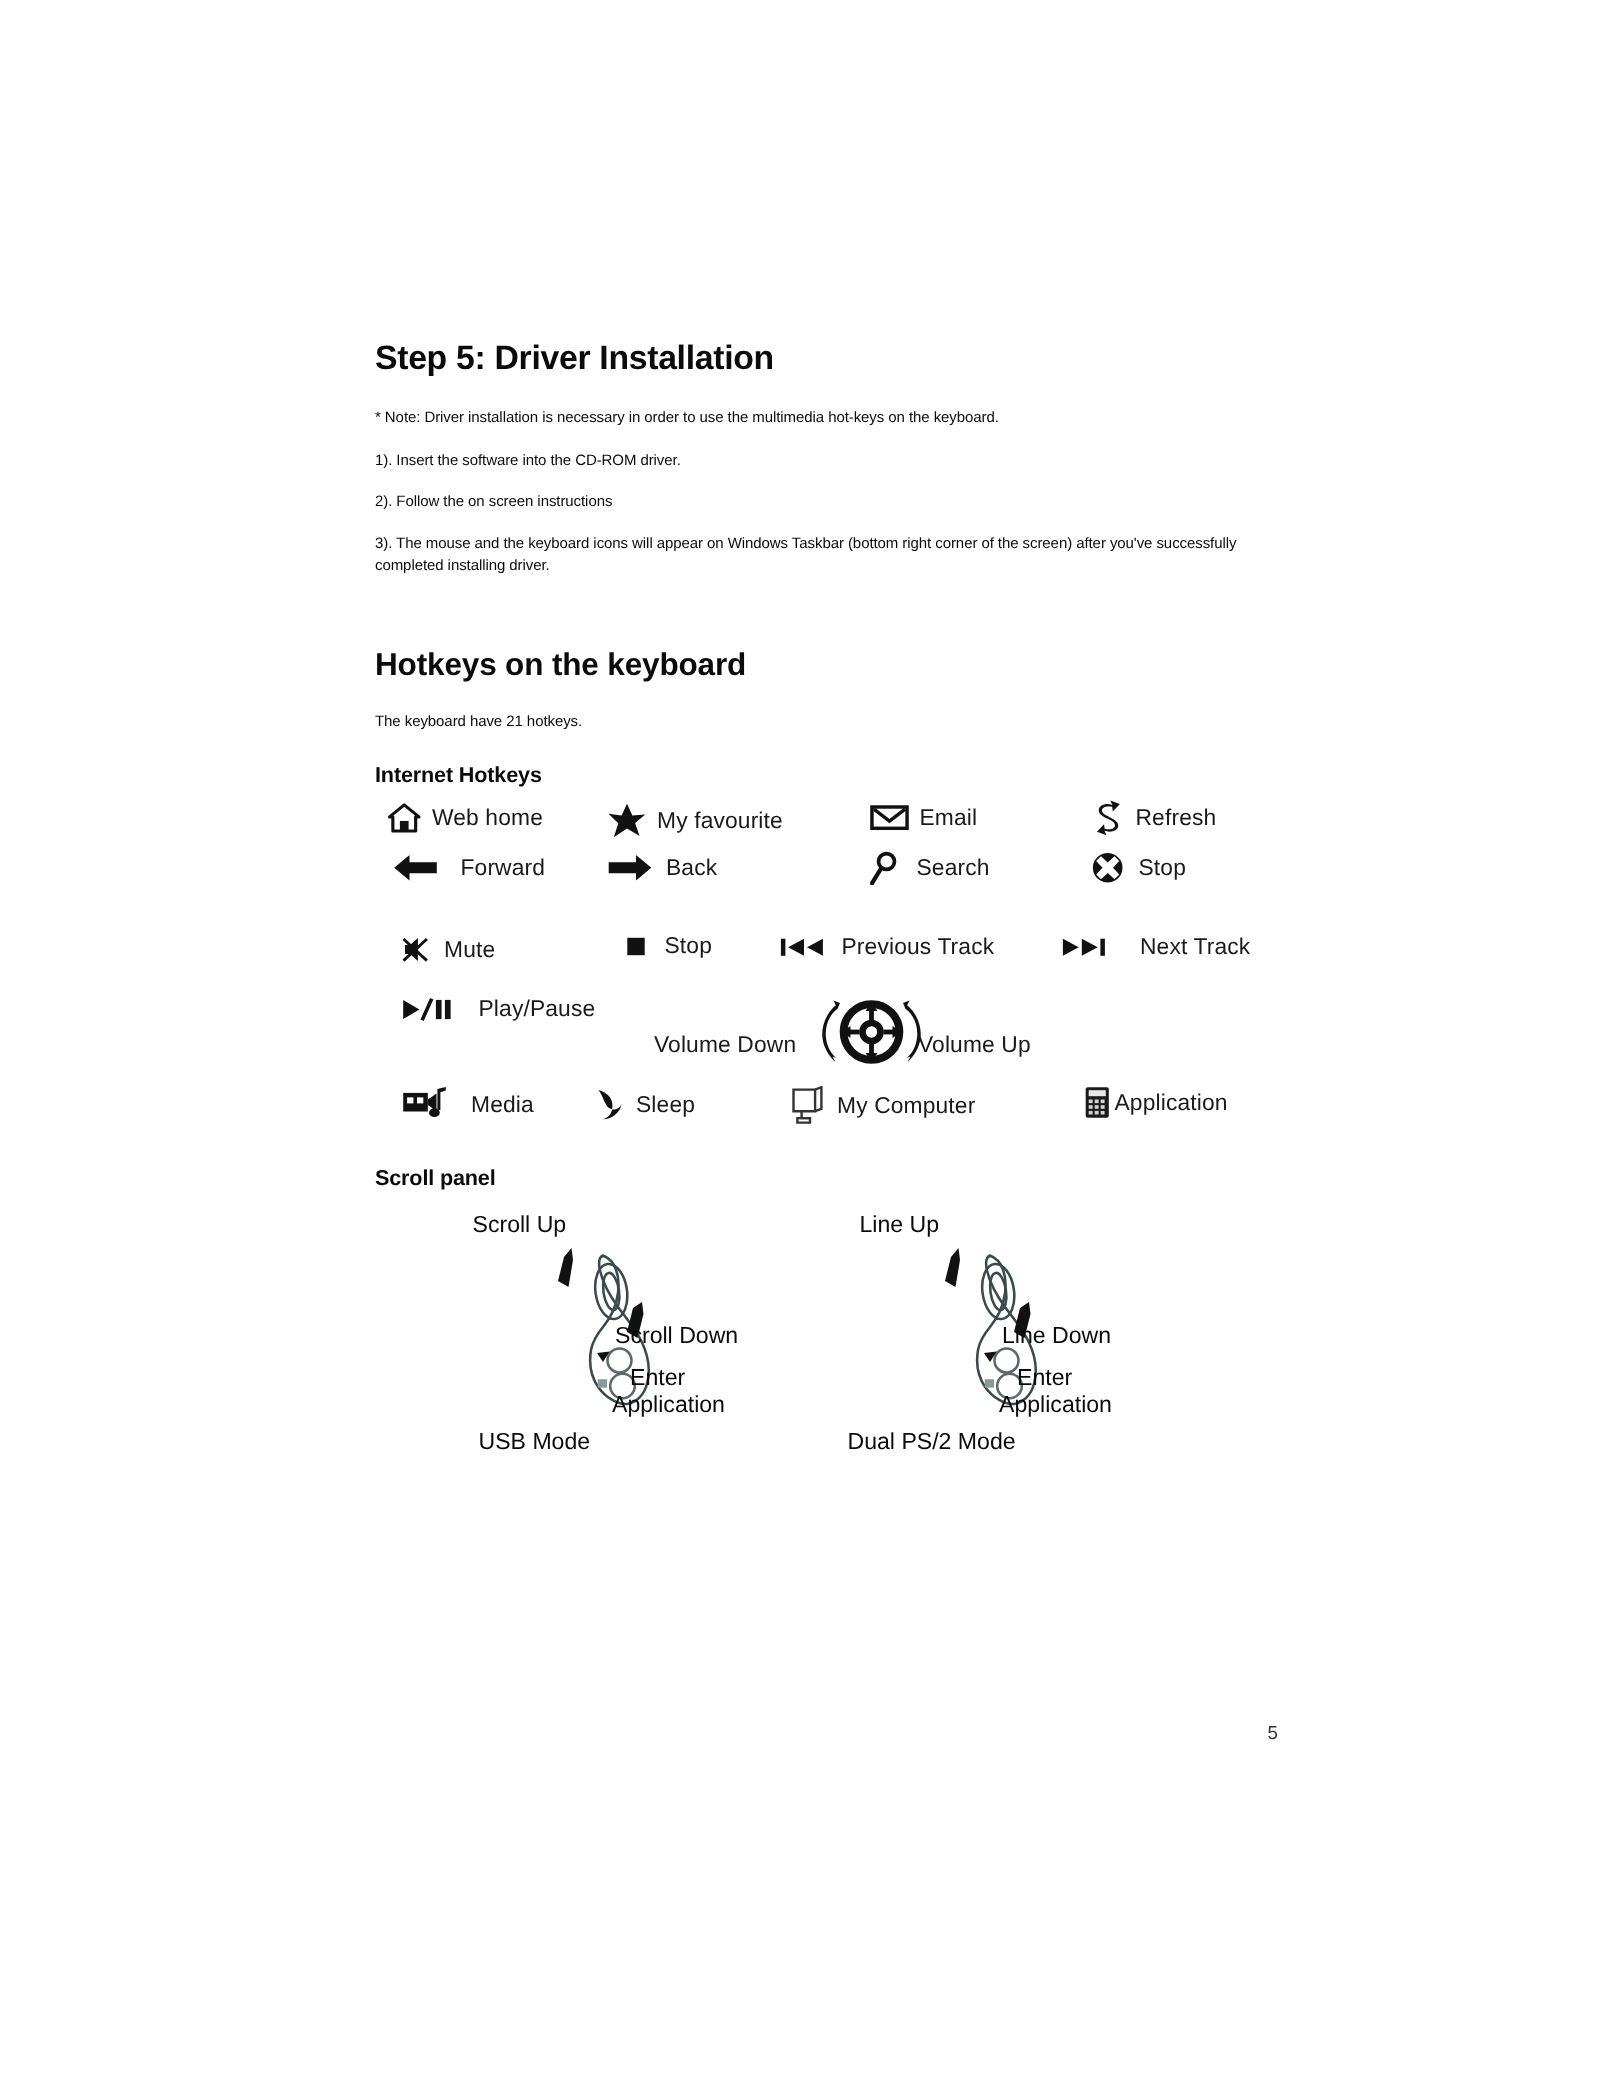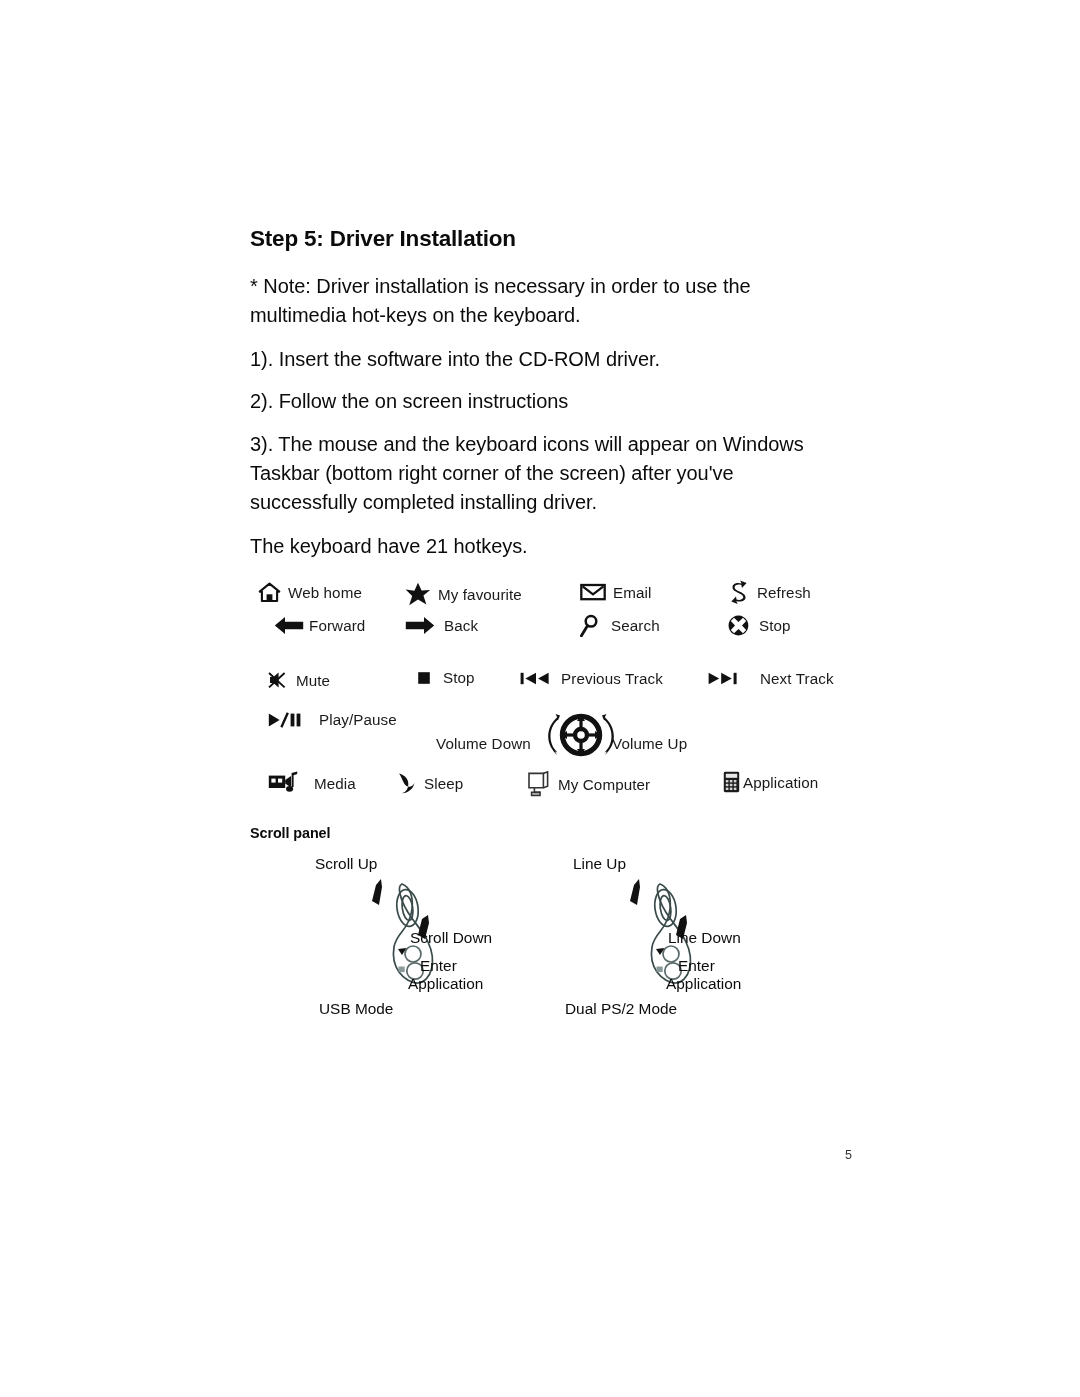--- a/index.html
+++ b/index.html
@@ -37,21 +37,21 @@
     line-height: 1.2;
   }
   h2.h-hotkeys {
     font-size: 21px;
     font-weight: bold;
     letter-spacing: -0.1px;
     margin: 46px 0 18px 0;
     line-height: 1.2;
   }
   p.body-text {
-    font-size: 20px;
+    font-size: 10px;
     line-height: 1.47;
     margin: 0 0 14px 0;
     letter-spacing: -0.05px;
   }
   p.body-text.tight { margin-bottom: 13px; }
   .sec-head {
     font-size: 14.4px;
     font-weight: bold;
     margin: 0;
     letter-spacing: -0.1px;
@@ -121,23 +121,25 @@
 <div class="page">
   <div class="content">
 
     <h1 class="h-step">Step 5: Driver Installation</h1>
 
     <p class="body-text">* Note: Driver installation is necessary in order to use the multimedia hot-keys on the keyboard.</p>
     <p class="body-text tight">1). Insert the software into the CD-ROM driver.</p>
     <p class="body-text tight">2). Follow the on screen instructions</p>
     <p class="body-text">3). The mouse and the keyboard icons will appear on Windows Taskbar (bottom right corner of the screen) after you've successfully completed installing driver.</p>
 
+    <h2 class="h-hotkeys">Hotkeys on the keyboard</h2>
     <p class="body-text" style="margin-bottom:20px">The keyboard have 21 hotkeys.</p>
 
     <div class="hk-section">
+      <div class="sec-head">Internet Hotkeys</div>
 
       <div class="hk-row" style="margin-top:9px;height:33px">
 
         <div class="hk" style="left:8px;top:1px">
           <span class="ico">
             <svg width="23" height="21" viewBox="0 0 23 21">
               <path d="M11.5 1.6 L1.7 9.6 L3.9 9.6 L3.9 19 L19.1 19 L19.1 9.6 L21.3 9.6 Z" fill="none" stroke="#111" stroke-width="2.1" stroke-linejoin="round"></path>
               <rect x="8.6" y="12.3" width="5.8" height="6.7" fill="#111"></rect>
             </svg>
           </span>
@@ -172,21 +174,21 @@
                        L9.7 23.9 L3.3 21.5 L8.0 16.5 L8.5 19.6 C11.7 20.4 15.3 19.6 15.3 17.1
                        C15.3 15.3 12.9 14.1 10.5 12.9 C7.5 11.5 4.5 10.0 4.5 7.2 Z" fill="#111"></path>
             </svg>
           </span>
           <span class="lbl">Refresh</span>
         </div>
       </div>
 
       <div class="hk-row" style="height:33px">
 
-        <div class="hk" style="left:24px;top:2px;gap:5px">
+        <div class="hk" style="left:12px;top:2px;gap:15px">
           <span class="ico">
             <svg width="30" height="19" viewBox="0 0 30 19">
               <path d="M0.8 9.5 L11.0 1.0 L11.0 5.8 L29.2 5.8 L29.2 13.2 L11.0 13.2 L11.0 18.0 Z" fill="#111"></path>
             </svg>
           </span>
           <span class="lbl">Forward</span>
         </div>
 
         <div class="hk" style="left:155px;top:2px;gap:9px">
           <span class="ico">

